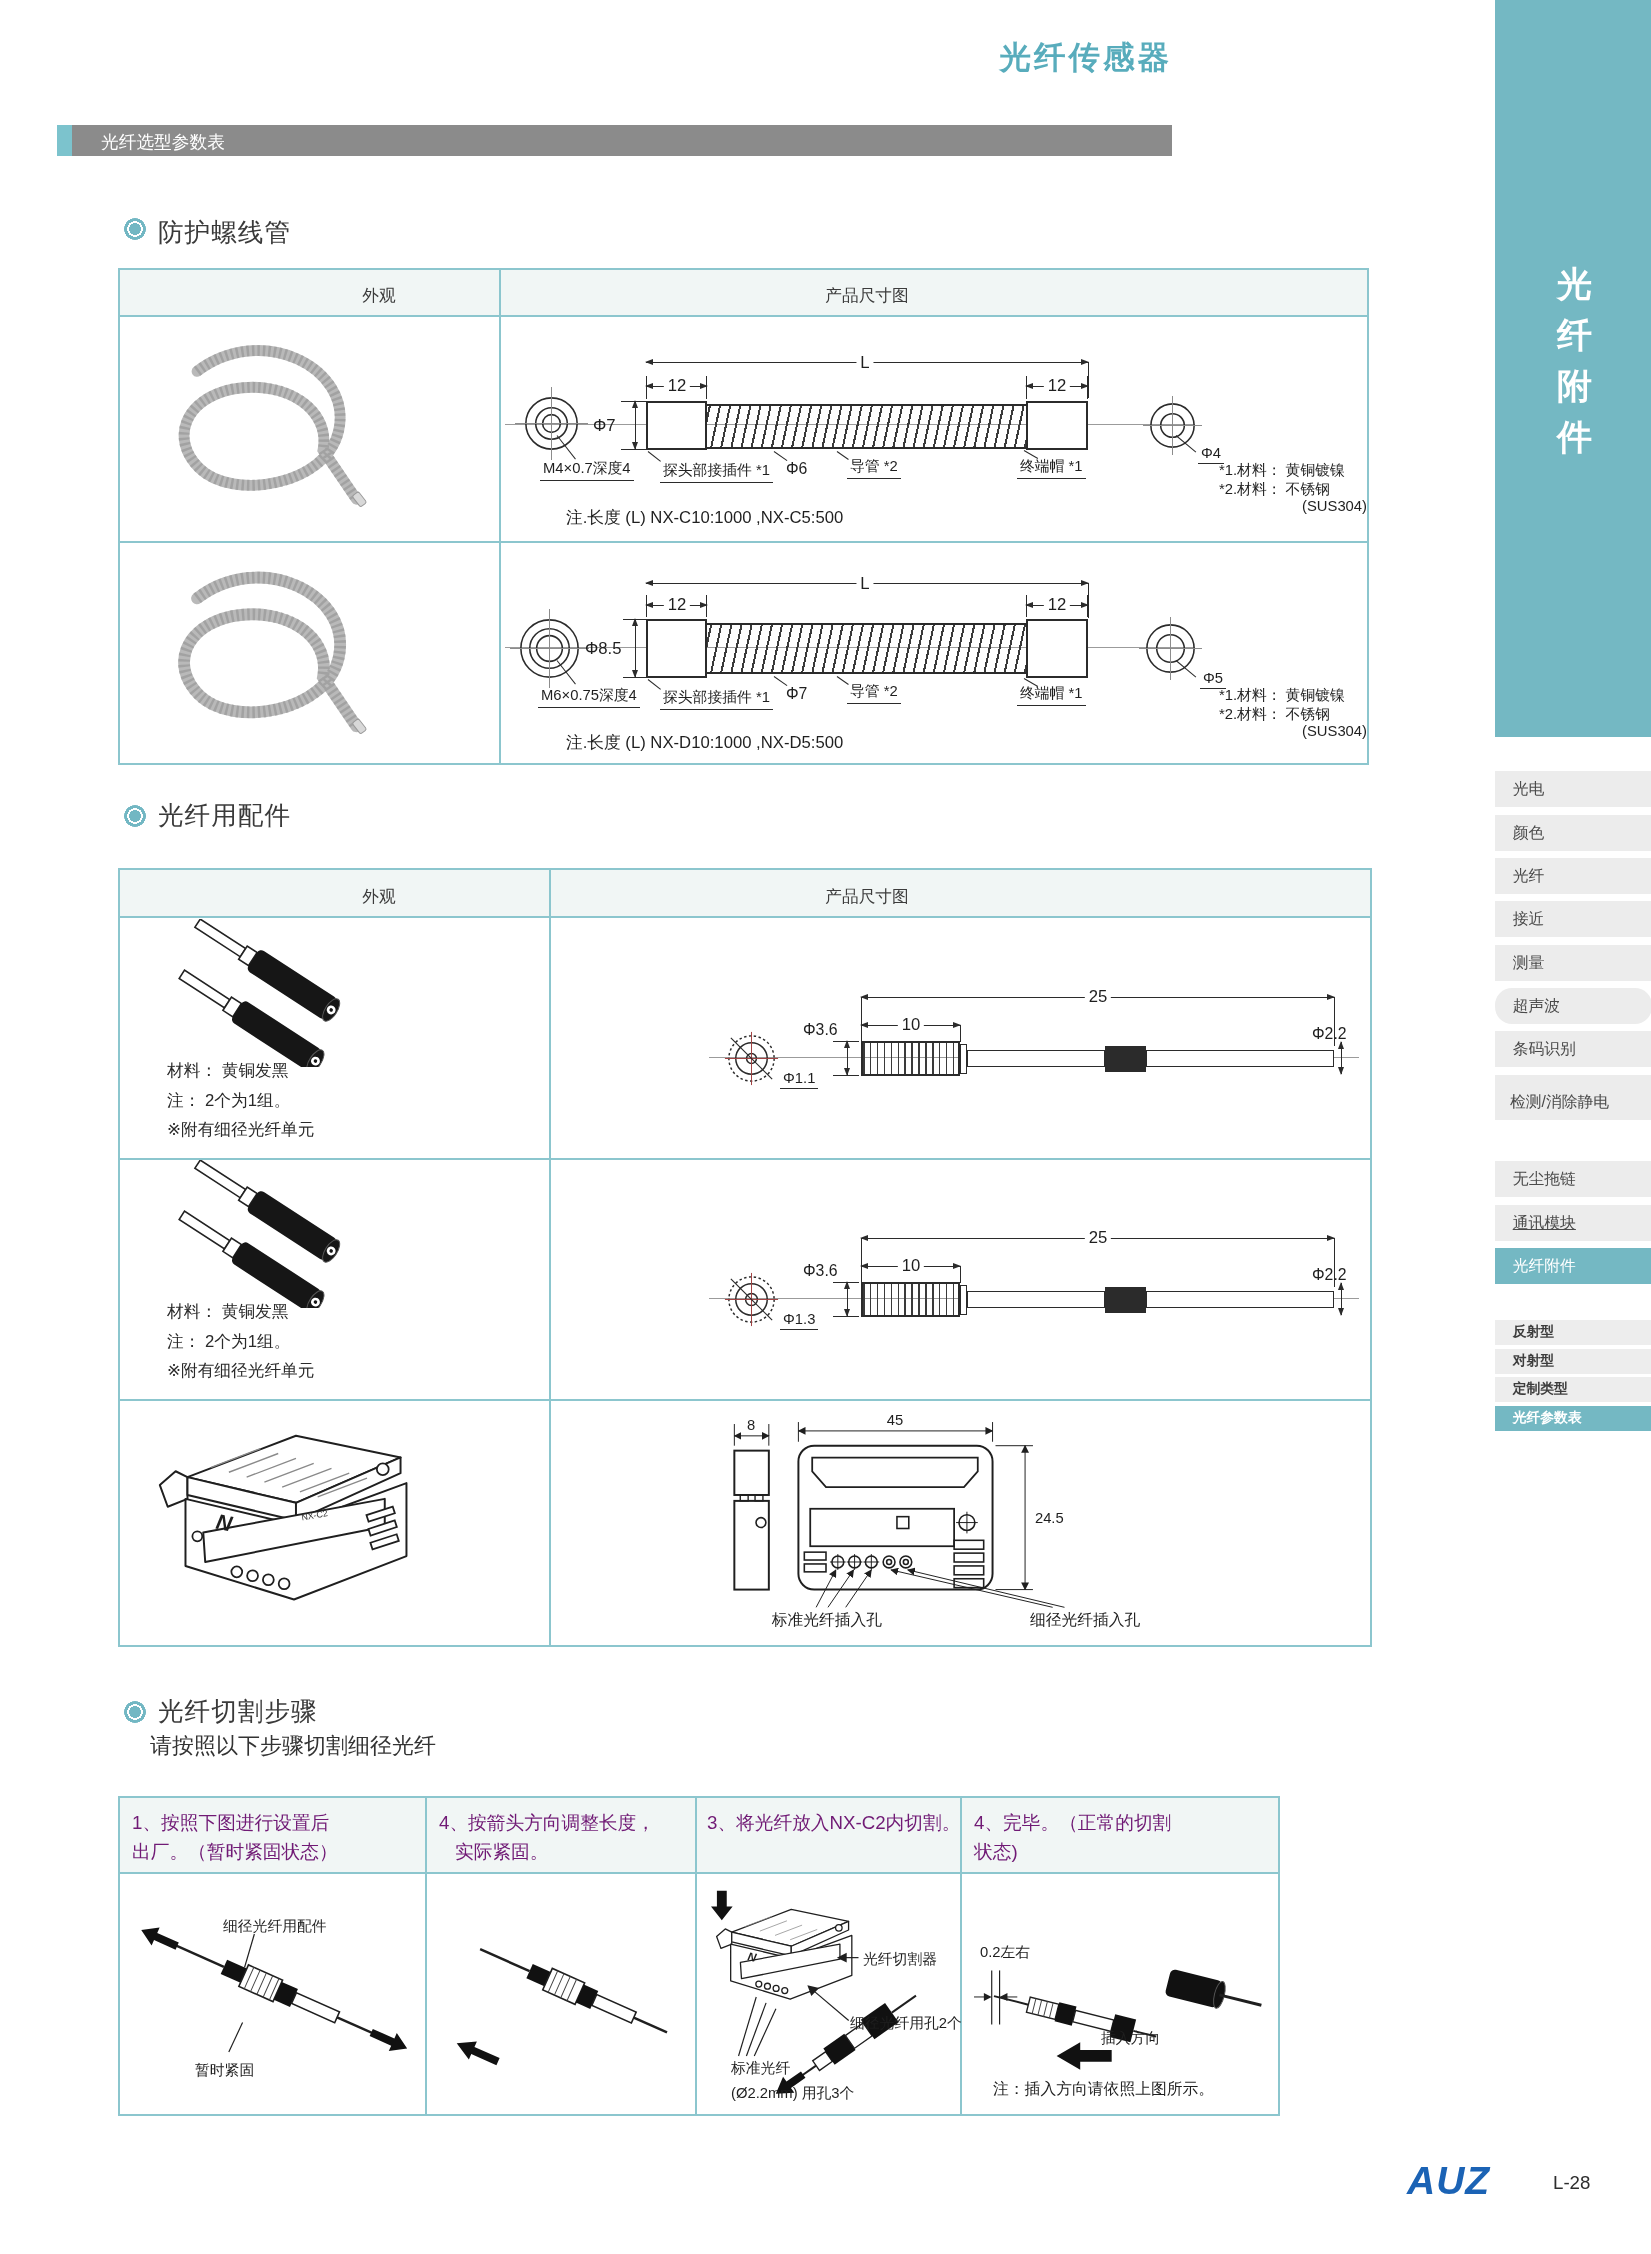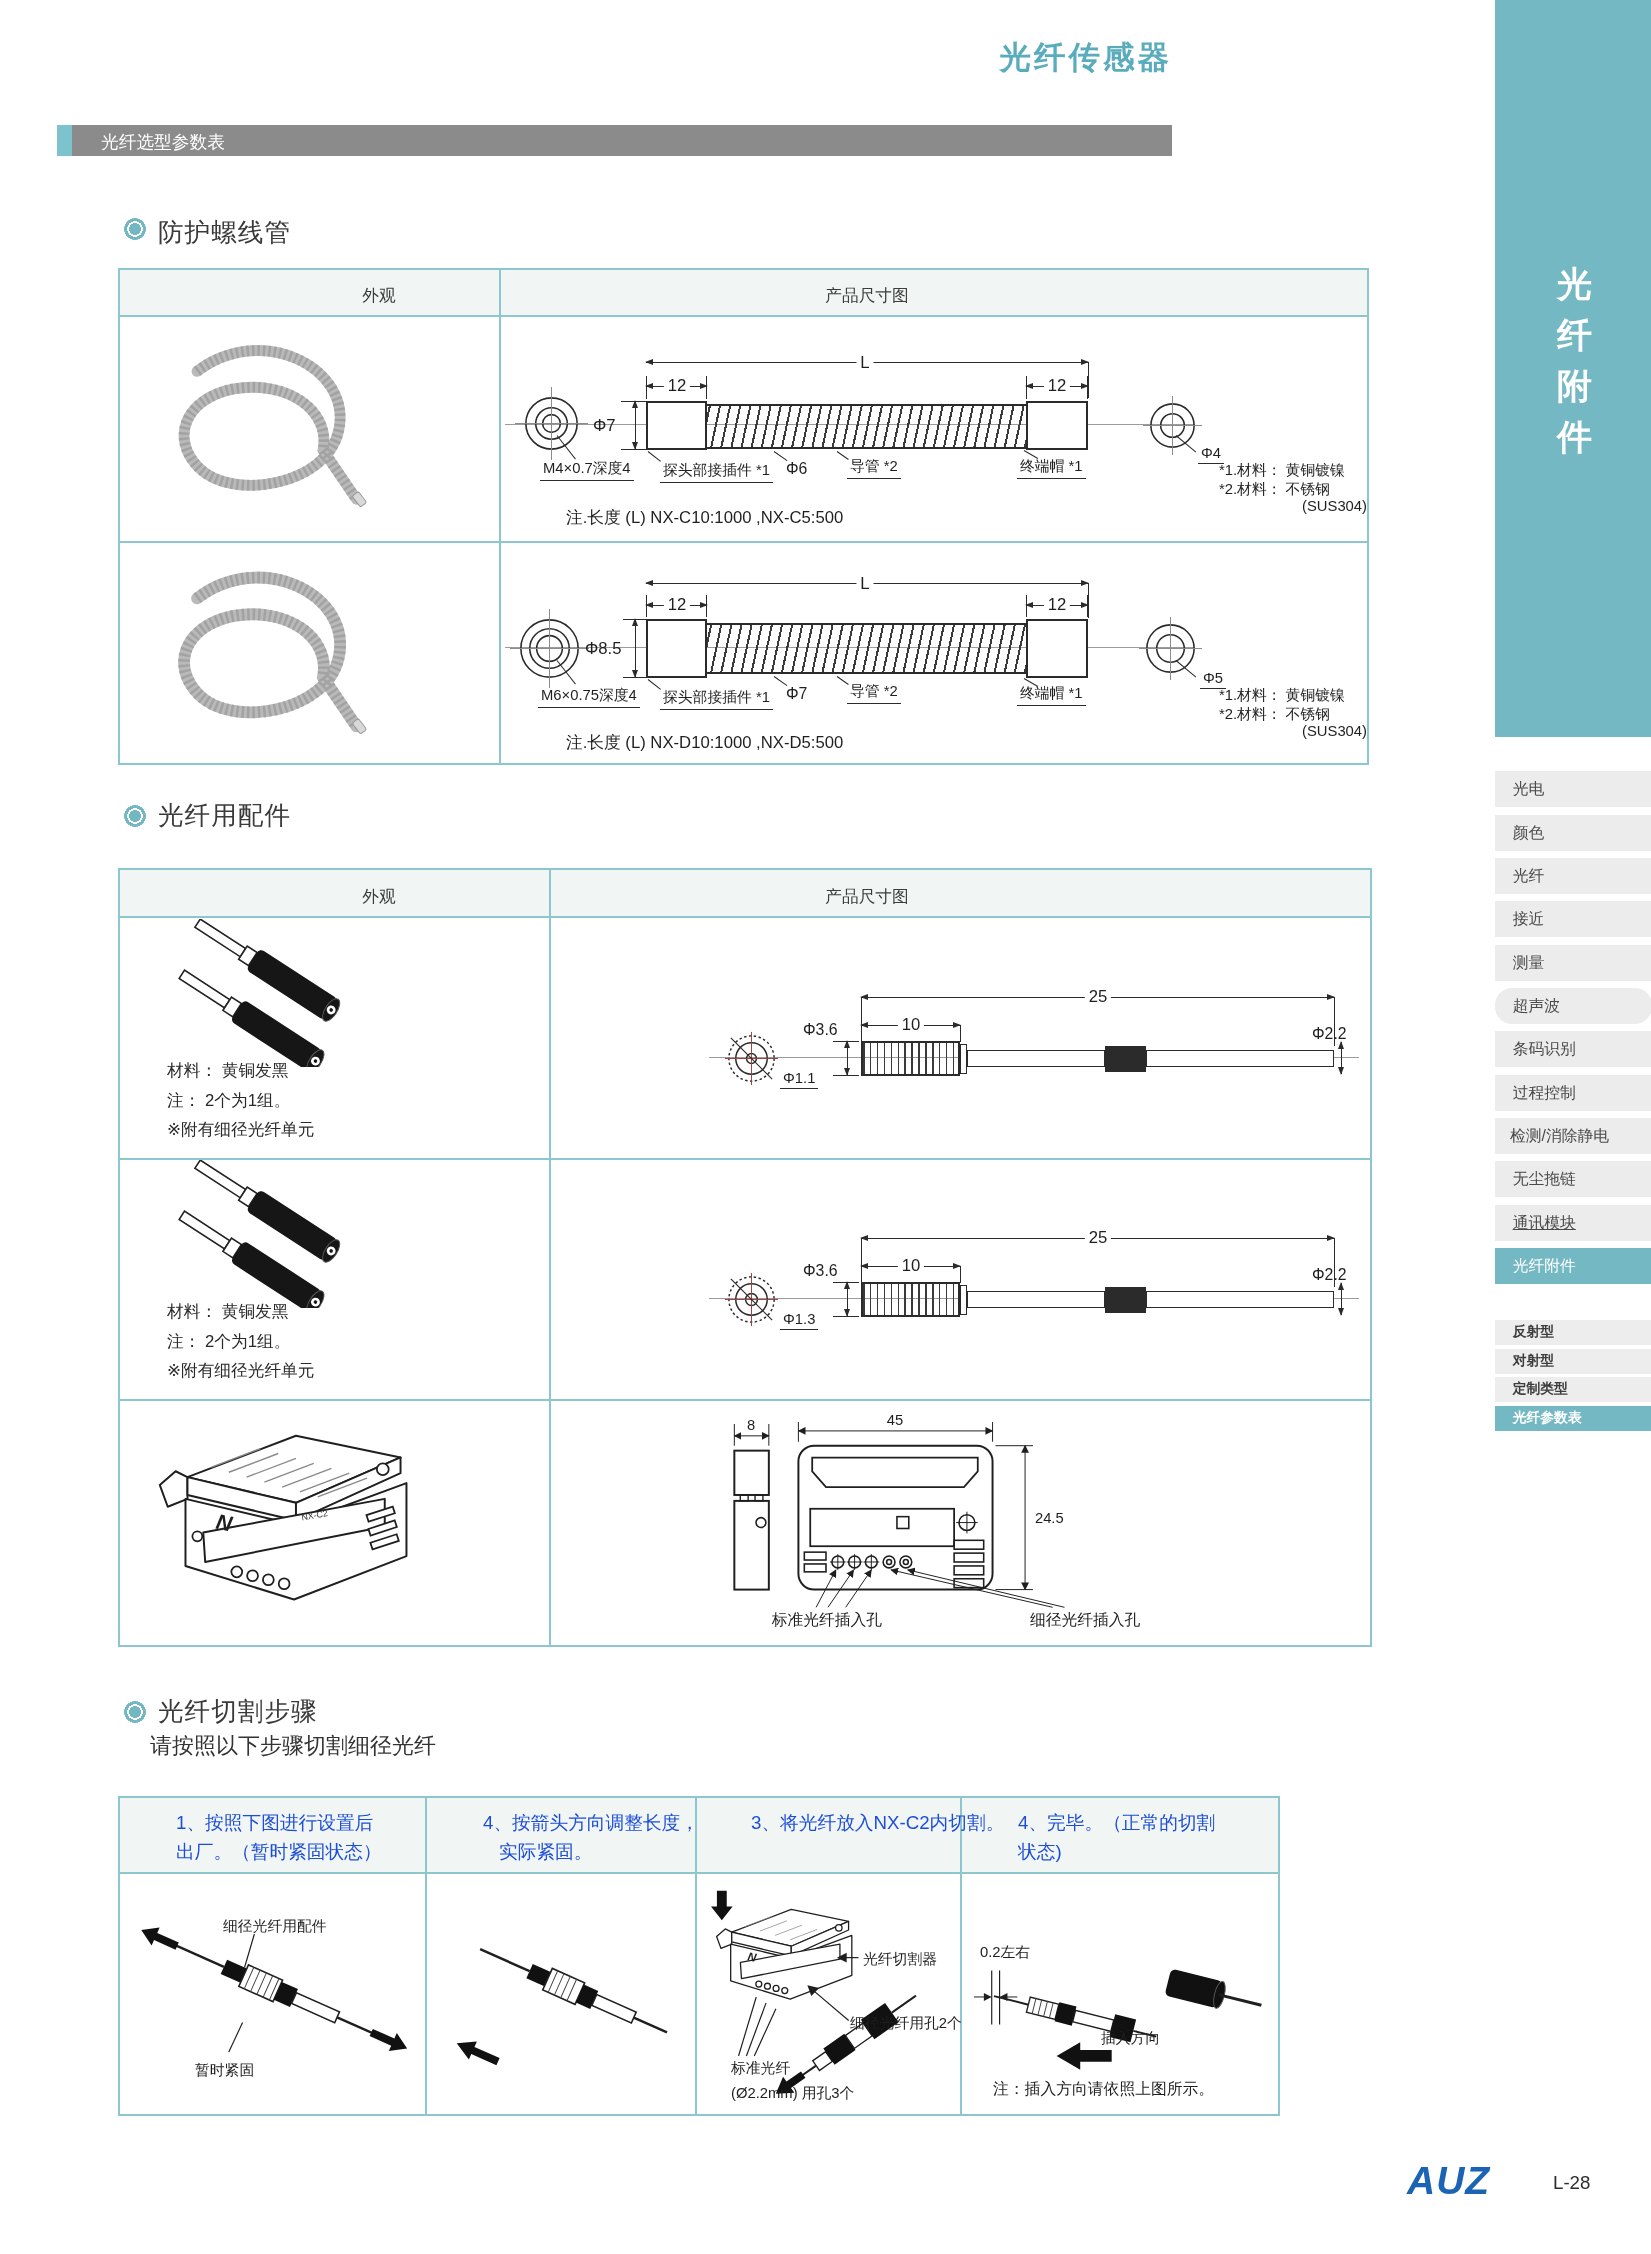--- a/index.html
+++ b/index.html
@@ -52,21 +52,21 @@
   .dimv::before{top:-1px;border-bottom:8.9px solid #2b2b2b;}
   .dimv::after{bottom:-1px;border-top:8.9px solid #2b2b2b;}
   .dlabel{position:absolute;font-size:16.7px;color:#1f1f1f;background:#fff;padding:0 3.9px;white-space:nowrap;transform:translateX(-50%);}
   .leader{position:absolute;font-size:14.8px;color:#1f1f1f;border-bottom:1px solid #2b2b2b;padding:0 3px 2px;white-space:nowrap;}
   .plain{position:absolute;font-size:14.8px;color:#1f1f1f;white-space:nowrap;}
   .note{position:absolute;font-size:16.7px;color:#1f1f1f;white-space:nowrap;}
   .tick{position:absolute;height:1px;background:#2b2b2b;transform-origin:left center;}
   
   .cellline{position:absolute;font-size:16.7px;color:#2a2a2a;white-space:nowrap;}
   
-  .step-t{position:absolute;font-size:18.7px;color:#1d4ed8;line-height:28.6px;white-space:nowrap;margin-left:44px;}
+  .step-t{position:absolute;font-size:18.7px;color:#701a75;line-height:28.6px;white-space:nowrap;}
   .slabel{position:absolute;font-size:14.8px;color:#1f1f1f;white-space:nowrap;}
   
   .foot-dl{position:absolute;font-size:26.6px;color:#222;letter-spacing:0.5px;white-space:nowrap;}
   .foot-logo{position:absolute;font-size:39px;font-weight:900;font-style:italic;color:#1b63b5;letter-spacing:1px;}
   .foot-page{position:absolute;font-size:18.7px;color:#2e2e2e;}
   svg text{font-family:"Liberation Sans","DejaVu Sans",sans-serif;}
 </style>
 </head>
 <body>
 
@@ -81,21 +81,21 @@
   <div class="side-title" style="left:1553px;top:258px;">光纤附件</div>
 
   <div class="nav" style="top:771px;">光电</div>
   <div class="nav" style="top:815px;">颜色</div>
   <div class="nav" style="top:858px;">光纤</div>
   <div class="nav" style="top:901px;">接近</div>
   <div class="nav" style="top:945px;">测量</div>
   <div class="nav" style="top:988px;border-radius:17px;">超声波</div>
   <div class="nav" style="top:1031px;">条码识别</div>
   <div class="nav" style="top:1075px;">过程控制</div>
-  <div class="nav" style="top:1118px;padding-left:15px;">检测/消除静电</div>
+  <div class="nav" style="top:1084px;padding-left:15px;">检测/消除静电</div>
   <div class="nav" style="top:1161px;">无尘拖链</div>
   <div class="nav" style="top:1205px;text-decoration:underline;">通讯模块</div>
   <div class="nav active" style="top:1248px;">光纤附件</div>
 
   <div class="nav2" style="top:1320px;">反射型</div>
   <div class="nav2" style="top:1349px;">对射型</div>
   <div class="nav2" style="top:1377px;">定制类型</div>
   <div class="nav2 active" style="top:1406px;">光纤参数表</div>
 
   <div class="bullet" style="left:124px;top:218px;"></div>

